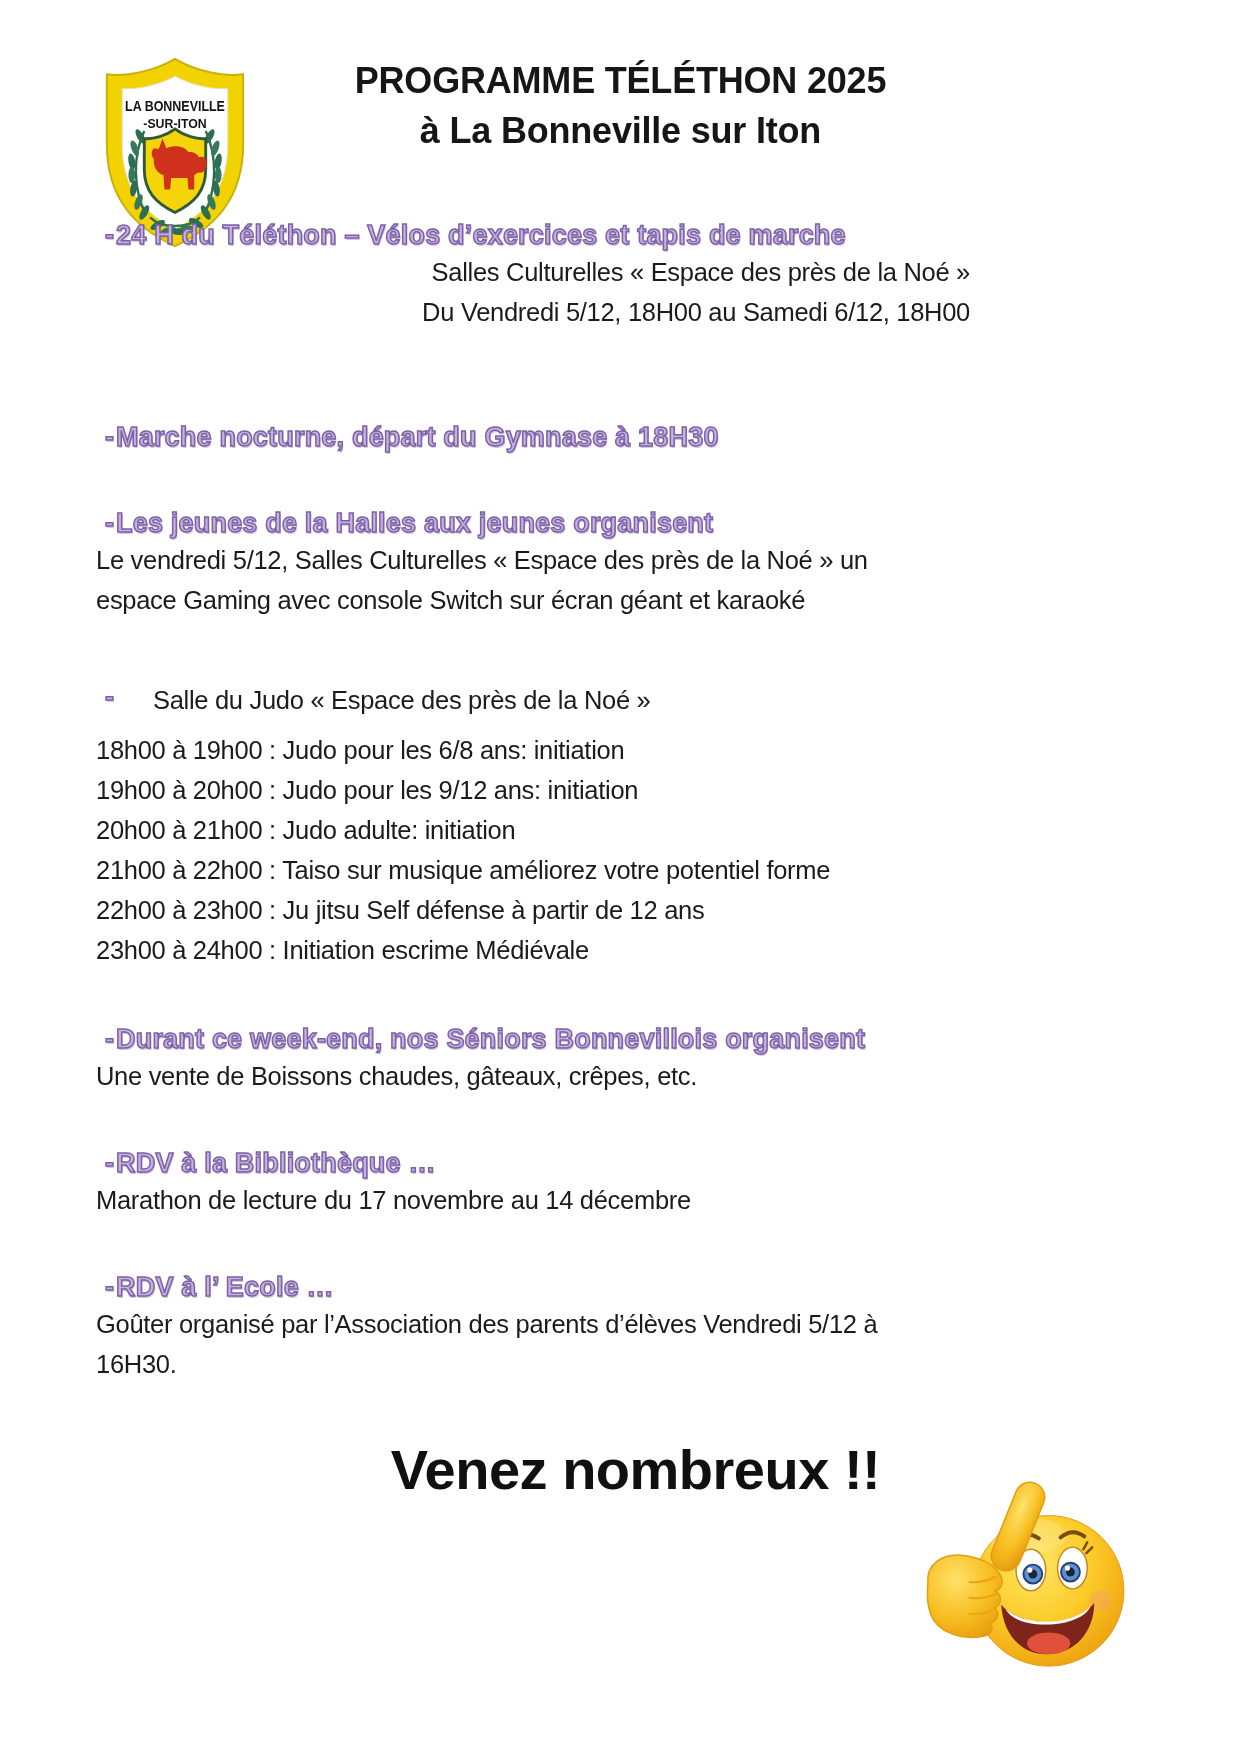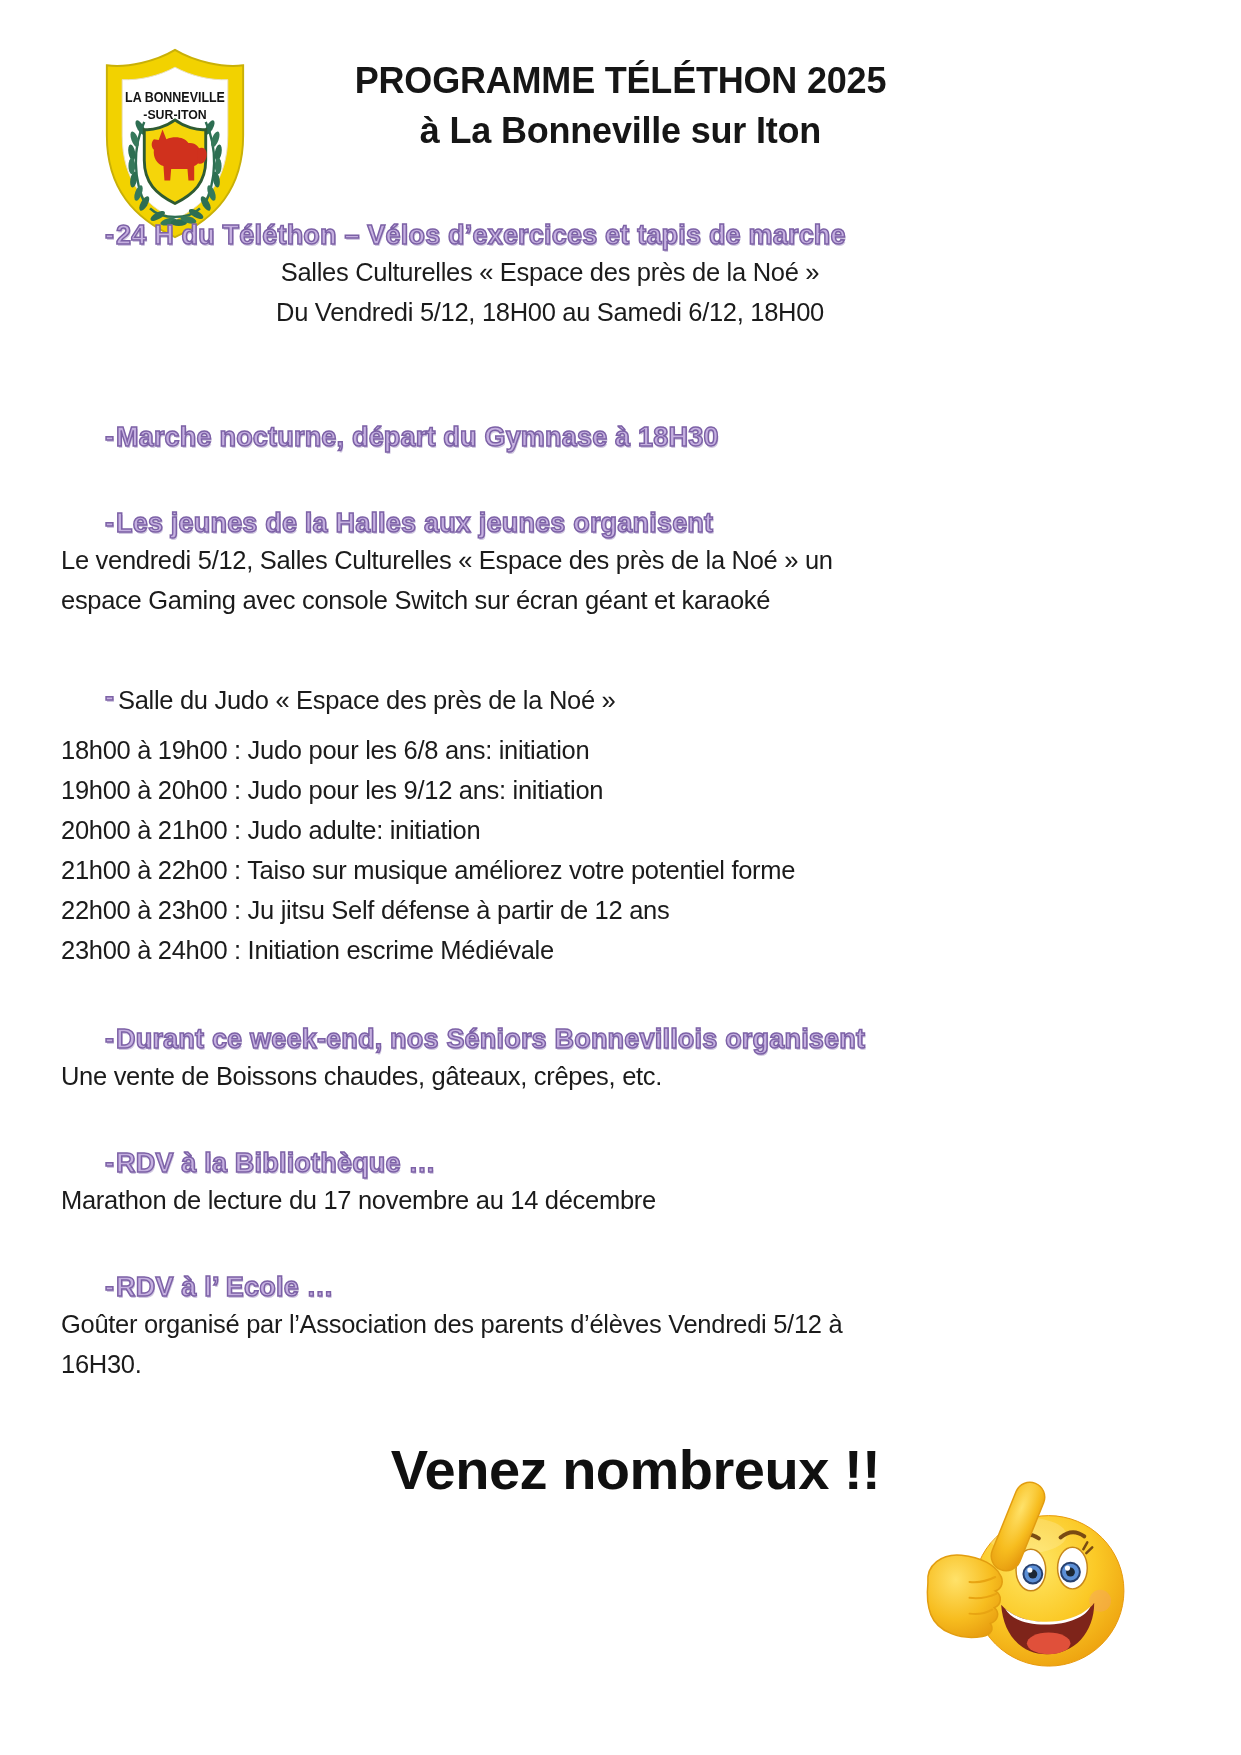--- a/index.html
+++ b/index.html
@@ -3,37 +3,37 @@
 <meta charset="utf-8">
 <style>
   html,body{margin:0;padding:0;}
   body{
     width:1241px;height:1755px;background:#ffffff;position:relative;overflow:hidden;
     font-family:"Liberation Sans", sans-serif;
   }
   .page{position:relative;width:1241px;height:1755px;}
 
   
-  .logo-wrap{position:absolute;left:97px;top:47px;width:156px;height:192px;text-decoration:underline;}
+  .logo-wrap{position:absolute;left:97px;top:56px;width:156px;height:192px;text-decoration:underline;}
   .title-block{padding-top:56px;text-align:center;font-weight:700;
     font-size:36px;line-height:50px;color:#161616;letter-spacing:-0.2px;}
 
   
   .sections{position:relative;}
   .section{position:relative;}
   .outlined{
     font-weight:700;
     color:#c6b1e0;
     -webkit-text-stroke:1.5px #7c61a6;
     text-shadow:1px 2px 0 rgba(124,97,166,0.35);
   }
   .dash{position:absolute;left:105px;top:0;font-size:27px;line-height:34px;}
   .sec-heading{margin-left:116px;font-size:27px;line-height:34px;letter-spacing:0.2px;white-space:nowrap;}
-  .sec-body{margin-left:61px;font-size:25.5px;line-height:40px;color:#1b1b1b;letter-spacing:-0.3px;}
-  .sec-body.center{margin-left:130px;width:840px;text-align:center;}
+  .sec-body{margin-left:96px;font-size:25.5px;line-height:40px;color:#1b1b1b;letter-spacing:-0.3px;}
+  .sec-body.center{margin-left:130px;width:840px;text-align:right;}
   .body-line{white-space:nowrap;}
 
   
   .footer-text{margin-top:55px;text-align:center;font-weight:700;font-size:56px;
     line-height:62px;color:#101010;transform:translateX(15px);letter-spacing:-0.5px;}
   .emoji-wrap{position:absolute;left:898px;top:1478px;width:238px;height:198px;}
 </style>
 </head>
 <body>
 

